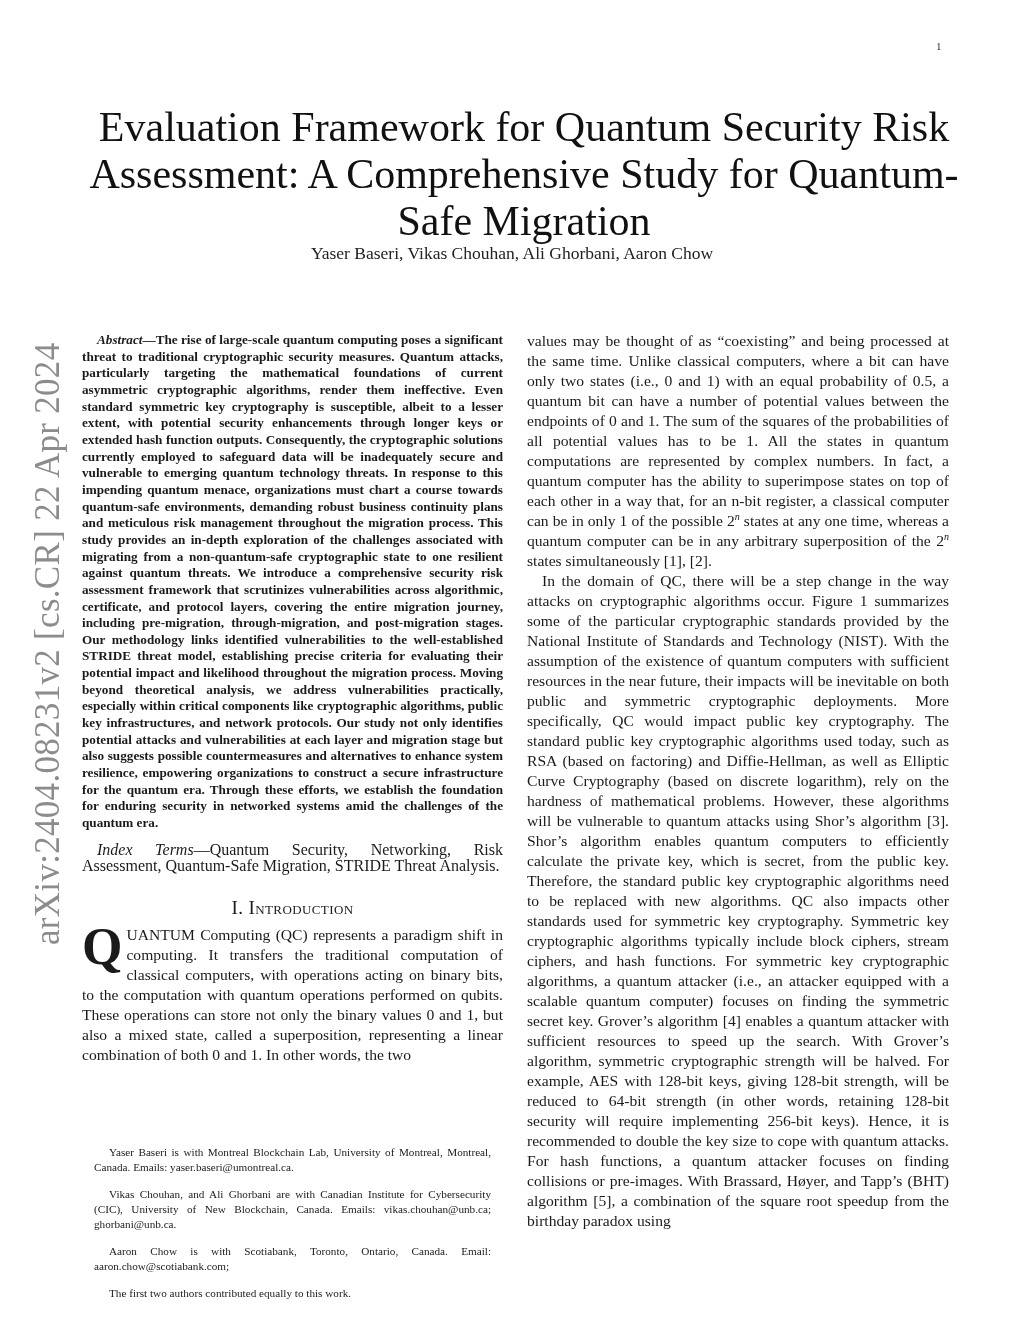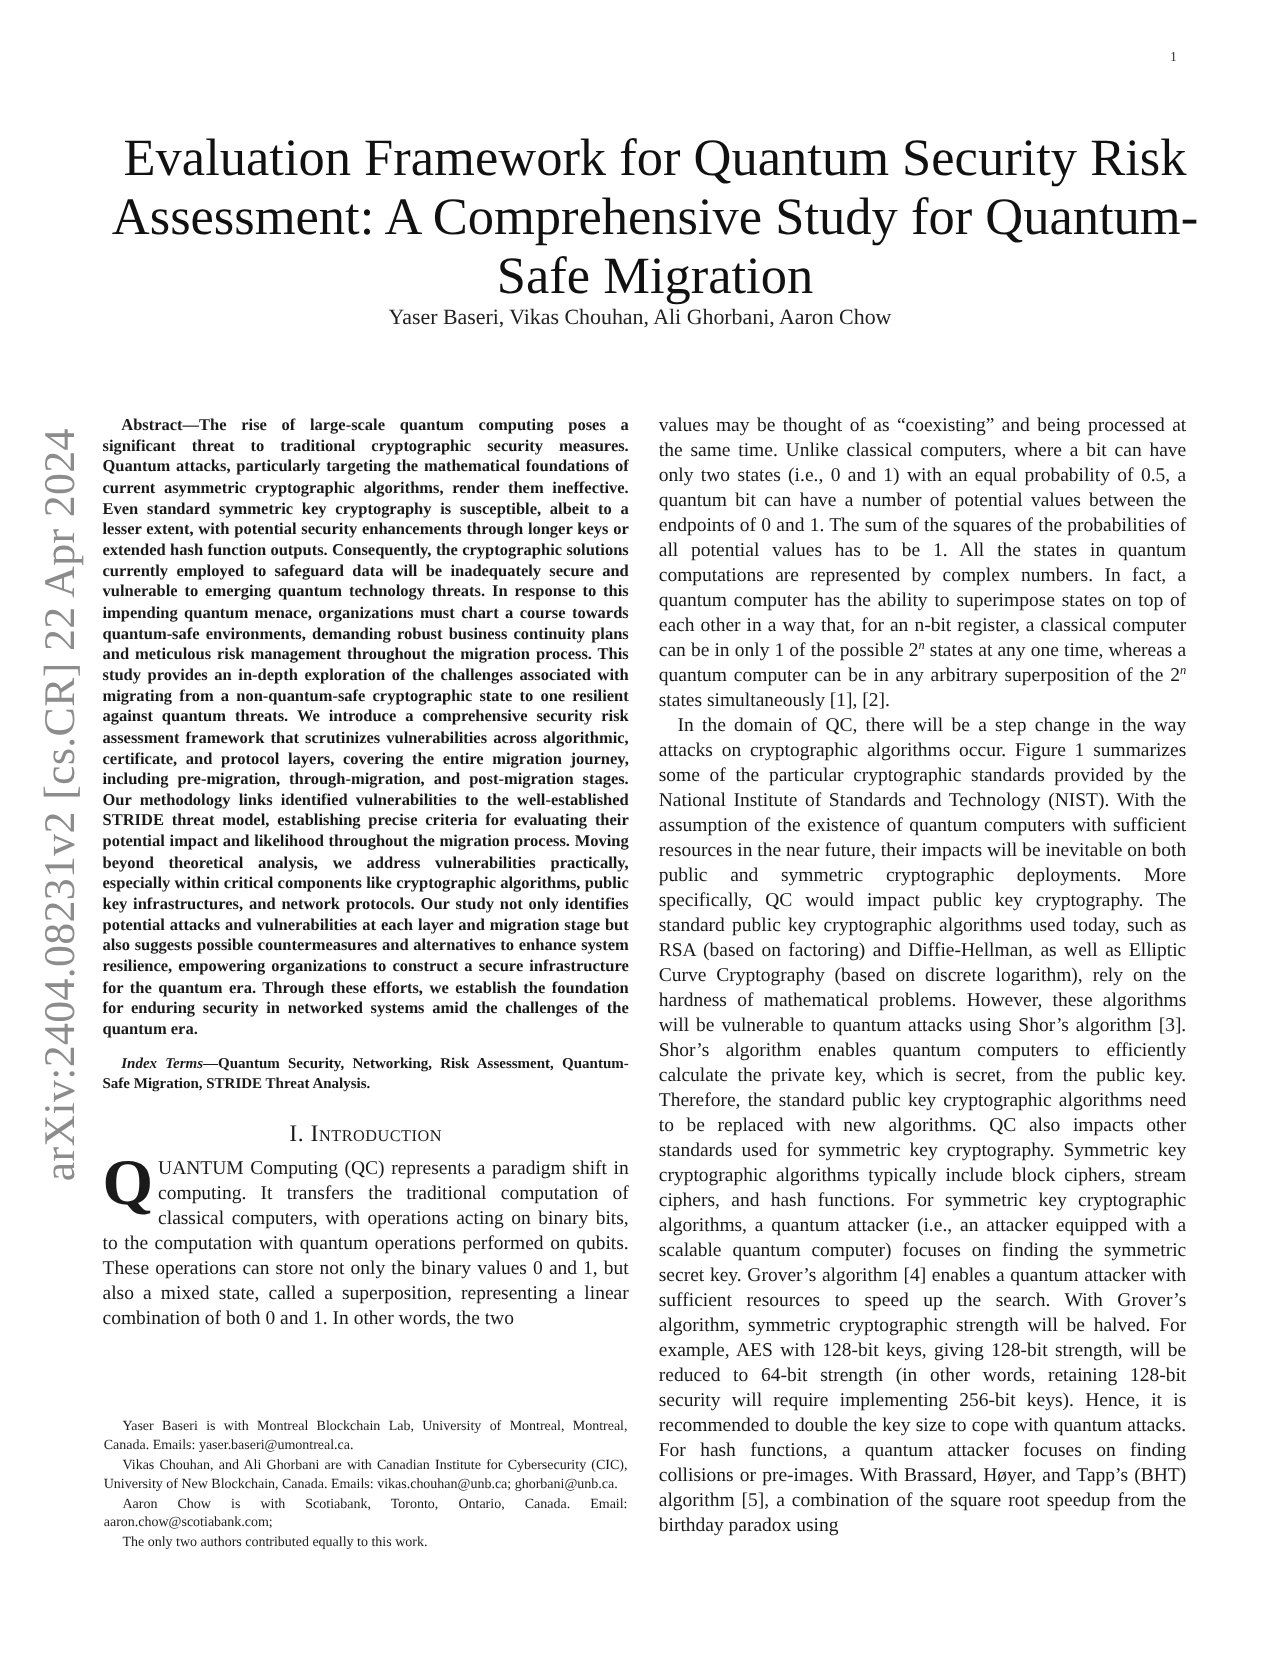--- a/index.html
+++ b/index.html
@@ -27,43 +27,43 @@
     .col-left {
       position: absolute; top: 332px; left: 82px; width: 421px;
     }
     .col-right {
       position: absolute; top: 331px; left: 527px; width: 422px;
     }
     .abstract {
       font-size: 13.2px; line-height: 16.65px; font-weight: bold; text-align: justify;
       text-indent: 15px; margin: 0; hyphens: auto;
     }
-    .abstract .label { }
+    .abstract .label { font-style: italic; }
     .index-terms {
-      font-size: 12px; line-height: 16.65px; font-weight: bold; text-align: justify;
+      font-size: 16px; line-height: 16.65px; font-weight: normal; text-align: justify;
       text-indent: 15px; margin: 10px 0 0 0;
     }
     .index-terms .label { font-style: italic; }
     .section-heading {
       text-align: center; font-size: 19px; margin: 22px 0 6px 0; font-variant: small-caps;
       letter-spacing: 0.4px;
     }
     .body-text {
       font-size: 15.6px; line-height: 20px; text-align: justify; margin: 0;
     }
     .indent { text-indent: 15px; }
     .dropcap {
       float: left; font-size: 52px; line-height: 40px; font-weight: bold;
       margin: 2px 4px 0 0; height: 40px;
     }
     .footnotes {
       position: absolute; top: 1133px; left: 82px; width: 421px;
       font-size: 11.2px; line-height: 15px; text-align: justify;
     }
-    .footnotes p { margin: 1px; text-indent: 15px; }
+    .footnotes p { margin: 12px; text-indent: 15px; }
     sup { font-size: 10px; font-style: italic; line-height: 0; }
   </style>
 </head>
 <body>
 
 <div class="page-number">1</div>
 
 <div class="arxiv-stamp">arXiv:2404.08231v2  [cs.CR]  22 Apr 2024</div>
 
 <h1 class="title">Evaluation Framework for Quantum Security Risk Assessment: A Comprehensive Study for Quantum-Safe Migration</h1>
@@ -76,19 +76,19 @@
 
   <div class="section-heading">I. Introduction</div>
 
   <p class="body-text"><span class="dropcap">Q</span><span>UANTUM Computing (QC) represents a paradigm shift in computing. It transfers the traditional computation of classical computers, with operations acting on binary bits, to the computation with quantum operations performed on qubits. These operations can store not only the binary values 0 and 1, but also a mixed state, called a superposition, representing a linear combination of both 0 and 1. In other words, the two</span></p>
 </div>
 
 <div class="footnotes">
   <p>Yaser Baseri is with Montreal Blockchain Lab, University of Montreal, Montreal, Canada. Emails: yaser.baseri@umontreal.ca.</p>
   <p>Vikas Chouhan, and Ali Ghorbani are with Canadian Institute for Cybersecurity (CIC), University of New Blockchain, Canada. Emails: vikas.chouhan@unb.ca; ghorbani@unb.ca.</p>
   <p>Aaron Chow is with Scotiabank, Toronto, Ontario, Canada. Email: aaron.chow@scotiabank.com;</p>
-  <p>The only two authors contributed equally to this work.</p>
+  <p>The first two authors contributed equally to this work.</p>
 </div>
 
 <div class="col-right">
   <p class="body-text"><span>values may be thought of as “coexisting” and being processed at the same time. Unlike classical computers, where a bit can have only two states (i.e., 0 and 1) with an equal probability of 0.5, a quantum bit can have a number of potential values between the endpoints of 0 and 1. The sum of the squares of the probabilities of all potential values has to be 1. All the states in quantum computations are represented by complex numbers. In fact, a quantum computer has the ability to superimpose states on top of each other in a way that, for an n-bit register, a classical computer can be in only 1 of the possible 2</span><sup>n</sup><span> states at any one time, whereas a quantum computer can be in any arbitrary superposition of the 2</span><sup>n</sup><span> states simultaneously [1], [2].</span></p>
   <p class="body-text indent">In the domain of QC, there will be a step change in the way attacks on cryptographic algorithms occur. Figure 1 summarizes some of the particular cryptographic standards provided by the National Institute of Standards and Technology (NIST). With the assumption of the existence of quantum computers with sufficient resources in the near future, their impacts will be inevitable on both public and symmetric cryptographic deployments. More specifically, QC would impact public key cryptography. The standard public key cryptographic algorithms used today, such as RSA (based on factoring) and Diffie-Hellman, as well as Elliptic Curve Cryptography (based on discrete logarithm), rely on the hardness of mathematical problems. However, these algorithms will be vulnerable to quantum attacks using Shor’s algorithm [3]. Shor’s algorithm enables quantum computers to efficiently calculate the private key, which is secret, from the public key. Therefore, the standard public key cryptographic algorithms need to be replaced with new algorithms. QC also impacts other standards used for symmetric key cryptography. Symmetric key cryptographic algorithms typically include block ciphers, stream ciphers, and hash functions. For symmetric key cryptographic algorithms, a quantum attacker (i.e., an attacker equipped with a scalable quantum computer) focuses on finding the symmetric secret key. Grover’s algorithm [4] enables a quantum attacker with sufficient resources to speed up the search. With Grover’s algorithm, symmetric cryptographic strength will be halved. For example, AES with 128-bit keys, giving 128-bit strength, will be reduced to 64-bit strength (in other words, retaining 128-bit security will require implementing 256-bit keys). Hence, it is recommended to double the key size to cope with quantum attacks. For hash functions, a quantum attacker focuses on finding collisions or pre-images. With Brassard, Høyer, and Tapp’s (BHT) algorithm [5], a combination of the square root speedup from the birthday paradox using</p>
 </div>
 
 </body></html>

